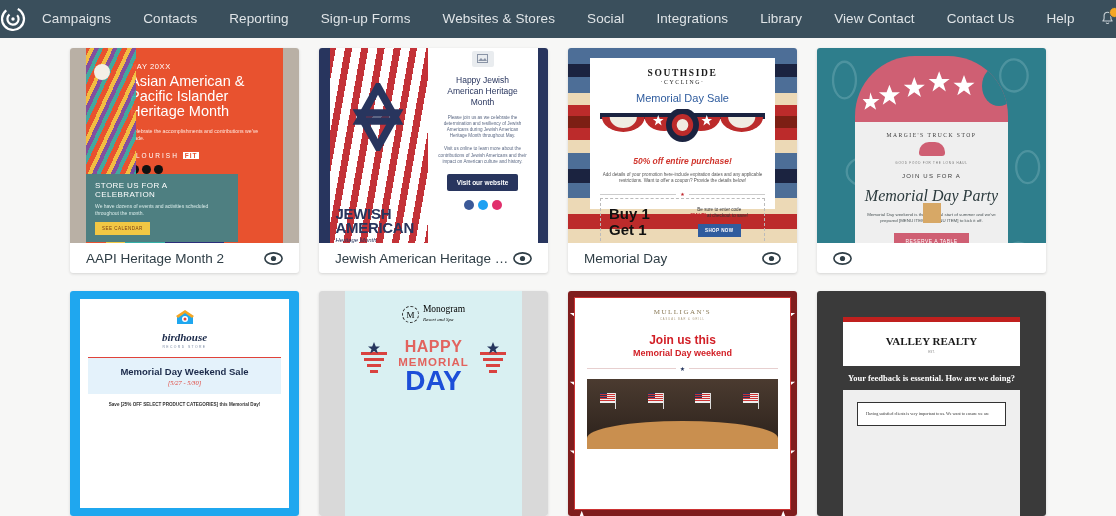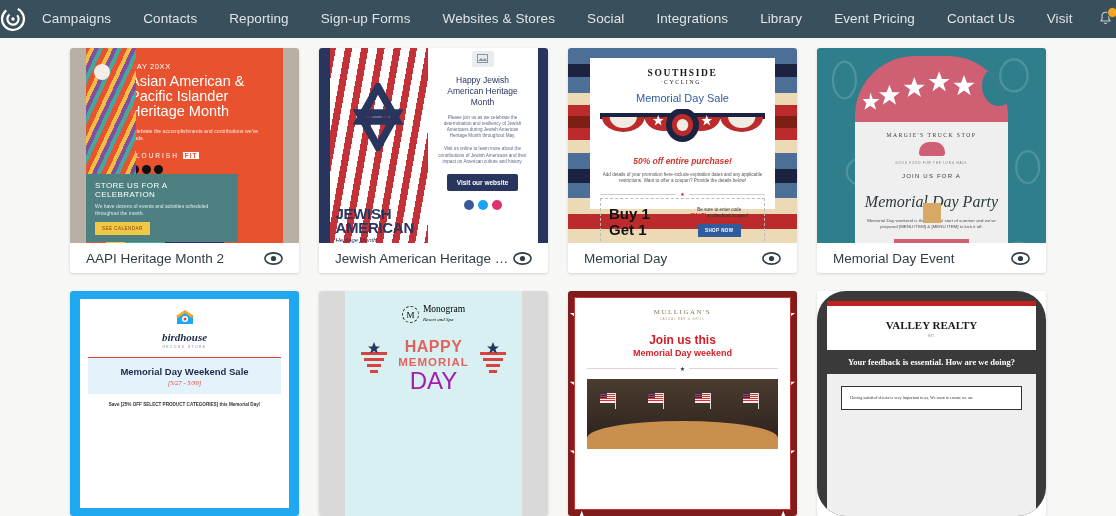--- a/index.html
+++ b/index.html
@@ -143,21 +143,21 @@
   .t4 .pat { position:absolute; inset:0; opacity:.22; }
   .t4 .card4 { position:absolute; left:38px; right:38px; top:8px; bottom:20px; }
   .t4 .dome { height:66px; background:#cf5f73; border-radius:60px 60px 0 0; position:relative; overflow:hidden; }
   .t4 .dome .bite { position:absolute; right:-8px; top:10px; width:34px; height:40px; background:#2e7e8c; border-radius:50%; }
   .t4 .dome .stars { position:absolute; inset:0; }
   .t4 .white { background:#efefef; padding:10px 9px 8px; text-align:center; }
   .t4 .w-logo { font-family:"Liberation Serif",serif; font-size:5.6px; letter-spacing:1.5px; color:#3b3b3b; }
   .t4 .burger { width:26px; height:14px; margin:4px auto 0; background:#cf5f73; border-radius:10px 10px 3px 3px; position:relative; }
   .t4 .w-sub { font-size:3px; letter-spacing:.8px; color:#777; margin-top:5px; }
   .t4 .joinus { font-size:6px; letter-spacing:1.2px; color:#3b3b3b; margin-top:8px; }
-  .t4 .script { font-family:"Liberation Serif",serif; font-style:italic; font-size:16px; color:#2b3a3d; margin-top:14px; }
+  .t4 .script { font-family:"Liberation Serif",serif; font-style:italic; font-size:16px; color:#2b3a3d; margin-top:8px; }
   .t4 .w-body { font-size:4.4px; color:#4a5456; line-height:6px; margin-top:7px; }
   .t4 .w-btn { margin-top:9px; background:#cf5f73; color:#fff; font-size:5px; letter-spacing:.5px; padding:5px 11px; display:inline-block; }
   .t4 .post { position:absolute; left:50%; margin-left:-9px; bottom:0; width:18px; height:20px; background:#d7a866; }
 
   
   .t5 { background:#1fa7ef; position:relative; padding:8px 10px; }
   .t5 .sheet { background:#fff; height:100%; padding:10px 8px 0; text-align:center; }
   .t5 .bird { width:20px;height:16px;margin:0 auto; position:relative; }
   .t5 .bname { font-family:"Liberation Serif",serif; font-style:italic; font-weight:700; font-size:11px; color:#1b2a4a; margin-top:5px; }
   .t5 .bsub { font-size:3.4px; letter-spacing:1.4px; color:#7b8aa3; margin-top:2px; }
@@ -171,40 +171,40 @@
   .t6 { background:#d9d9d9; padding:0 26px; }
   .t6 .sheet { background:#d9f0f2; height:100%; padding:14px 10px 0; text-align:center; }
   .t6 .mlogo { display:flex; align-items:center; justify-content:center; gap:4px; }
   .t6 .mlogo .circ { width:17px;height:17px;border-radius:50%;border:1px dashed #2b2b2b; display:flex;align-items:center;justify-content:center; font-family:"Liberation Serif",serif; font-size:9px; }
   .t6 .mlogo .txt { font-family:"Liberation Serif",serif; text-align:left; line-height:9px; }
   .t6 .mlogo .txt b { font-size:9.5px; font-weight:400; }
   .t6 .mlogo .txt i { font-size:5px; display:block; }
   .t6 .happy { margin-top:13px; position:relative; }
   .t6 .happy .h1 { color:#e2635e; font-size:16px; font-weight:700; letter-spacing:.5px; line-height:19px; }
   .t6 .happy .h2 { color:#e2635e; font-size:11.5px; font-weight:700; letter-spacing:1px; line-height:13px; }
-  .t6 .happy .h3 { color:#a21caf; font-size:24px; font-weight:400; line-height:23px; }
+  .t6 .happy .h3 { color:#1d4ed8; font-size:28px; font-weight:700; line-height:23px; }
   .t6 .happy .h4 { color:#e2635e; font-size:21px; font-weight:700; line-height:21px; }
   .t6 .rays { position:absolute; top:5px; width:26px; height:40px; }
 
   
   .t7 { background:#7f1d1d; position:relative; padding:6px; }
   .t7 .stars { position:absolute; inset:0; }
   .t7 .sheet { position:relative; background:#fff; height:100%; border:1px solid #c33; padding:10px 12px 0; text-align:center; }
   .t7 .mlog { font-family:"Liberation Serif",serif; font-size:7px; letter-spacing:1.5px; color:#8a7a56; }
   .t7 .mlog2 { font-size:2.6px; letter-spacing:1px; color:#a89878; margin-top:2px; }
   .t7 .j1 { color:#d21f26; font-size:12px; font-weight:700; margin-top:12px; }
   .t7 .j2 { color:#d21f26; font-size:9px; font-weight:700; margin-top:1px; }
   .t7 .hr2 { display:flex; align-items:center; gap:4px; margin-top:7px; color:#26365e; font-size:6px; }
   .t7 .hr2:before,.t7 .hr2:after { content:""; flex:1; height:1px; background:#e7cfcf; }
   .t7 .photo { margin-top:7px; height:70px; background:linear-gradient(180deg,#4b3b30,#2a201a); position:relative; overflow:hidden; }
   .t7 .buns { position:absolute; left:0; right:0; bottom:-6px; height:34px; background:#c98f4f; border-radius:50% 50% 0 0; }
   .t7 .flags { position:absolute; top:14px; left:0; right:0; display:flex; justify-content:space-around; }
 
   
-  .t8 { background:#3a3a3a; padding:10px;border-radius:29px; }
+  .t8 { background:#3a3a3a; padding:26px; }
   .t8 .sheet { background:#fff; height:100%; }
   .t8 .redbar { height:5px; background:#c0201e; }
   .t8 .logo { text-align:center; padding:14px 0 12px; }
   .t8 .wreath { display:inline-block; position:relative; }
   .t8 .wreath b { display:block; font-family:"Liberation Serif",serif; font-size:11px; line-height:11px; font-weight:700; color:#1a1a1a; }
   .t8 .wreath s { display:block; text-decoration:none; font-size:3px; color:#888; margin-top:3px; }
   .t8 .darkbar { background:#3a3a3a; color:#fff; font-family:"Liberation Serif",serif; font-weight:700; font-size:8.5px; text-align:center; padding:7px 4px; }
   .t8 .body { background:#efefef; padding:12px 14px; height:100%; }
   .t8 .inner { background:#fff; border:1px solid #333; padding:8px; font-family:"Liberation Serif",serif; font-size:4.2px; color:#333; line-height:6px; }
 </style>
@@ -235,23 +235,23 @@
     <div class="nav-item">Campaigns</div>
     <div class="nav-item">Contacts</div>
     <div class="nav-item">Reporting</div>
     <div class="nav-item">Sign-up Forms</div>
     <div class="nav-item">Websites &amp; Stores</div>
     <div class="nav-item">Social</div>
     <div class="nav-item">Integrations</div>
     <div class="nav-item">Library</div>
   </div>
   <div class="nav-right">
-    <div class="nav-item">Event Pricing</div>
+    <div class="nav-item">View Contact</div>
     <div class="nav-item">Contact Us</div>
-    <div class="nav-item">Visit</div>
+    <div class="nav-item">Help</div>
     <div class="bell-wrap">
       <svg width="15" height="16" viewBox="0 0 15 16">
         <path d="M7.5 1.2a3.4 3.4 0 0 0-3.4 3.4v2.6c0 1.2-.5 2.1-1.2 2.8h9.2c-.7-.7-1.2-1.6-1.2-2.8V4.6A3.4 3.4 0 0 0 7.5 1.2z" fill="none" stroke="#c8d0d5" stroke-width="1.1" stroke-linejoin="round"></path>
         <path d="M6.1 11.6a1.5 1.5 0 0 0 2.8 0" fill="none" stroke="#c8d0d5" stroke-width="1.1"></path>
       </svg>
       <span class="bell-badge"></span>
     </div>
   </div>
 </div>
 
@@ -428,21 +428,20 @@
             <div class="script">Memorial Day Party</div>
             <div class="w-body">Memorial Day weekend is the unofficial start of summer and we've prepared [MENU ITEM] &amp; [MENU ITEM] to kick it off.</div>
             <span class="w-btn">RESERVE A TABLE</span>
           </div>
 
           <div class="post"></div>
         </div>
       </div>
     </div>
     <div class="card-foot">
-      <div class="card-title">Memorial Day Event</div>
       <span class="eye">
         <svg width="19" height="13" viewBox="0 0 19 13">
             <ellipse cx="9.5" cy="6.5" rx="8.6" ry="5.6" fill="none" stroke="#2f3e46" stroke-width="1.6"></ellipse>
             <circle cx="9.5" cy="6.5" r="2.6" fill="#2f3e46"></circle>
           </svg>
       </span>
     </div>
   </div>
 
   <div class="card row2">

